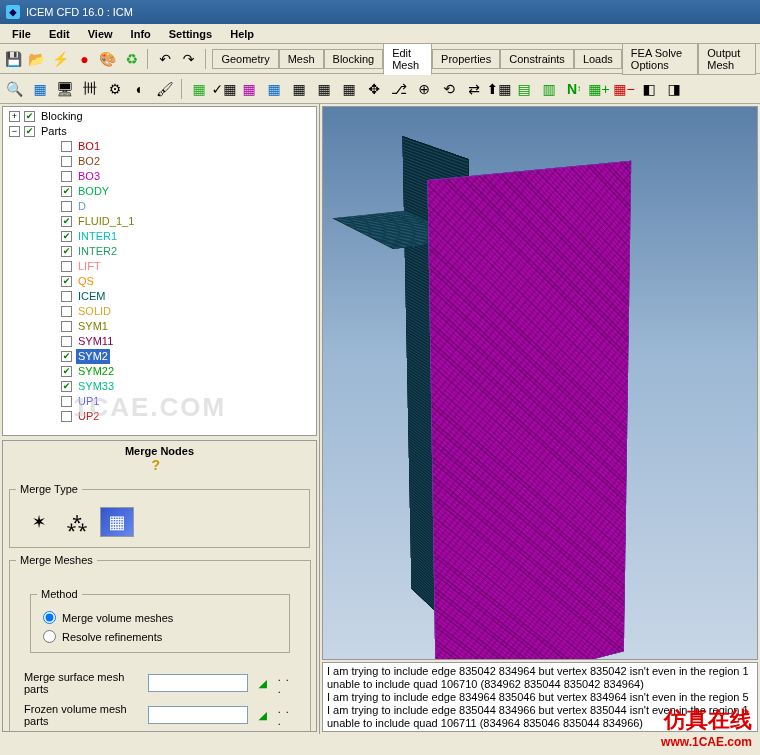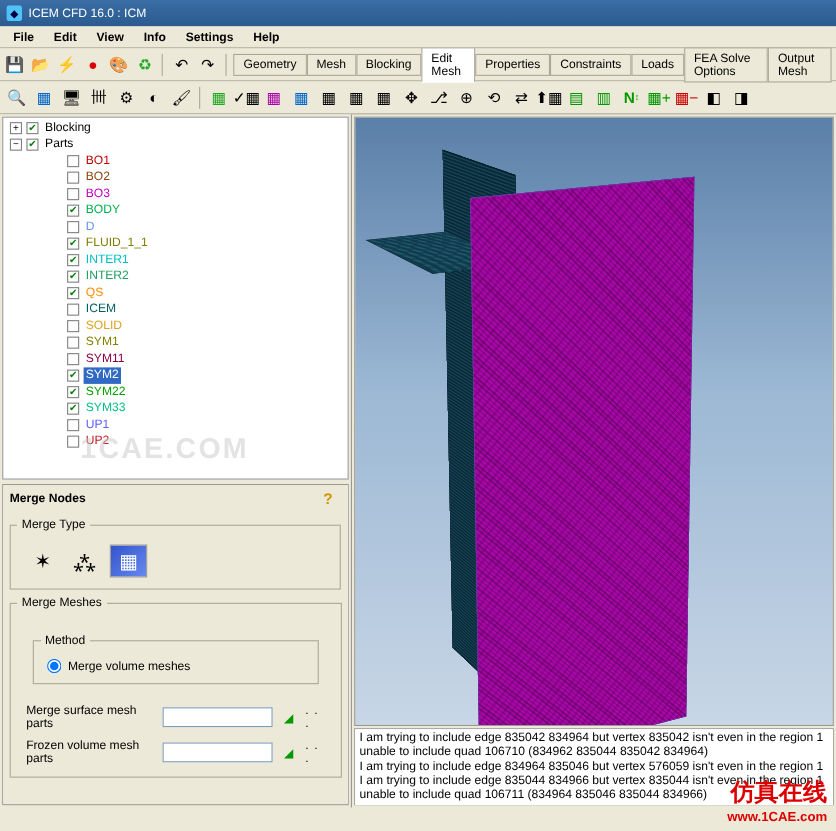--- a/index.html
+++ b/index.html
@@ -19,21 +19,21 @@
   .left { width: 320px; display: flex; flex-direction: column; border-right: 1px solid #999; background: #ece9d8; }
   .treewrap { height: 330px; background: #fff; border: 1px solid #999; margin: 2px; overflow-y: auto; position: relative; }
   .tree { padding: 2px; }
   .treenode { display: flex; align-items: center; height: 15px; line-height: 15px; }
   .treenode .exp { width: 11px; height: 11px; border: 1px solid #808080; display: inline-flex; align-items: center; justify-content: center; font-size: 9px; margin-right: 4px; background: #fff; cursor: pointer; }
   .treenode .spacer { display: inline-block; }
   .treenode .chk { width: 11px; height: 11px; border: 1px solid #808080; margin-right: 4px; display: inline-flex; align-items: center; justify-content: center; font-size: 9px; color: #008000; background: #fff; cursor: pointer; }
   .treenode .lbl { padding: 0 2px; }
   .treenode .lbl.sel { background: #316ac5; color: #fff; }
   .panel { margin: 2px; border: 1px solid #999; background: #ece9d8; }
-  .panel-head { display: flex; justify-content: space-between; align-items: center; padding: 4px 6px; font-weight: bold; background: #ece9d8; }
+  .panel-head { display: flex; justify-content: space-between; align-items: center; padding: 4px 6px; font-weight: bold; background: #ece9d8; flex-direction: column; }
   .help-icon { width: 16px; height: 16px; color: #cc9900; font-weight: bold; font-size: 14px; cursor: pointer; }
   .fieldset { border: 1px solid #aca899; margin: 6px; padding: 8px 6px 6px 6px; }
   .fieldset legend { padding: 0 4px; font-size: 11px; }
   .mergetype-icons { display: flex; gap: 8px; padding: 4px 8px; }
   .mt-icon { width: 30px; height: 30px; display: inline-flex; align-items: center; justify-content: center; border: 1px solid transparent; cursor: pointer; font-size: 18px; }
   .mt-icon.cube { background: linear-gradient(135deg,#3355cc,#6688ee); color:#fff; border:1px solid #999; position:relative; width:34px;height:30px; }
   .radio-row { display: flex; align-items: center; gap: 6px; padding: 3px 6px; }
   .radio-row input { margin: 0; }
   .form-row { display: flex; align-items: center; padding: 4px 8px; gap: 6px; }
   .form-row label { width: 130px; }
@@ -179,20 +179,25 @@
               <span class="chk">✔</span>
               <span class="lbl" style="color:#00c0c0">INTER1</span>
             </div>
             <div class="treenode">
               <span class="spacer" style="width:56px"></span>
               <span class="chk">✔</span>
               <span class="lbl" style="color:#20a060">INTER2</span>
             </div>
             <div class="treenode">
               <span class="spacer" style="width:56px"></span>
+              <span class="chk"></span>
+              <span class="lbl" style="color:#ff8080">LIFT</span>
+            </div>
+            <div class="treenode">
+              <span class="spacer" style="width:56px"></span>
               <span class="chk">✔</span>
               <span class="lbl" style="color:#ff8c00">QS</span>
             </div>
             <div class="treenode">
               <span class="spacer" style="width:56px"></span>
               <span class="chk"></span>
               <span class="lbl" style="color:#006060">ICEM</span>
             </div>
             <div class="treenode">
               <span class="spacer" style="width:56px"></span>
@@ -255,20 +260,24 @@
       </fieldset>
 
       <fieldset class="fieldset">
         <legend>Merge Meshes</legend>
         <fieldset class="fieldset" style="margin:14px">
           <legend>Method</legend>
           <div class="radio-row">
             <input type="radio" name="method" checked="" style="">
             <span>Merge volume meshes</span>
           </div>
+          <div class="radio-row">
+            <input type="radio" name="method" style="">
+            <span>Resolve refinements</span>
+          </div>
         </fieldset>
         <div class="form-row">
           <label>Merge surface mesh parts</label>
           <input type="text" value="" style="">
           <span class="icon-btn" style="color:#090">◢</span>
           <span class="dots">. . .</span>
         </div>
         <div class="form-row">
           <label>Frozen volume mesh parts</label>
           <input type="text" value="" style="">
@@ -285,21 +294,21 @@
         <div class="cube3d">
           <div class="face top"></div>
           <div class="face left"></div>
           <div class="face front"></div>
         </div>
       </div>
     </div>
     <div class="console" id="console-box">
         <div>I am trying to include edge 835042 834964 but vertex 835042 isn't even in the region 1</div>
         <div>unable to include quad 106710 (834962 835044 835042 834964)</div>
-        <div>I am trying to include edge 834964 835046 but vertex 576059 isn't even in the region 1</div>
+        <div>I am trying to include edge 834964 835046 but vertex 834964 isn't even in the region 5</div>
         <div>I am trying to include edge 835044 834966 but vertex 835044 isn't even in the region 1</div>
         <div>unable to include quad 106711 (834964 835046 835044 834966)</div>
       </div>
   </div>
 </div>
 
 <div class="footer-logo">
   <div class="cn">仿真在线</div>
   <div class="url">www.1CAE.com</div>
 </div>

